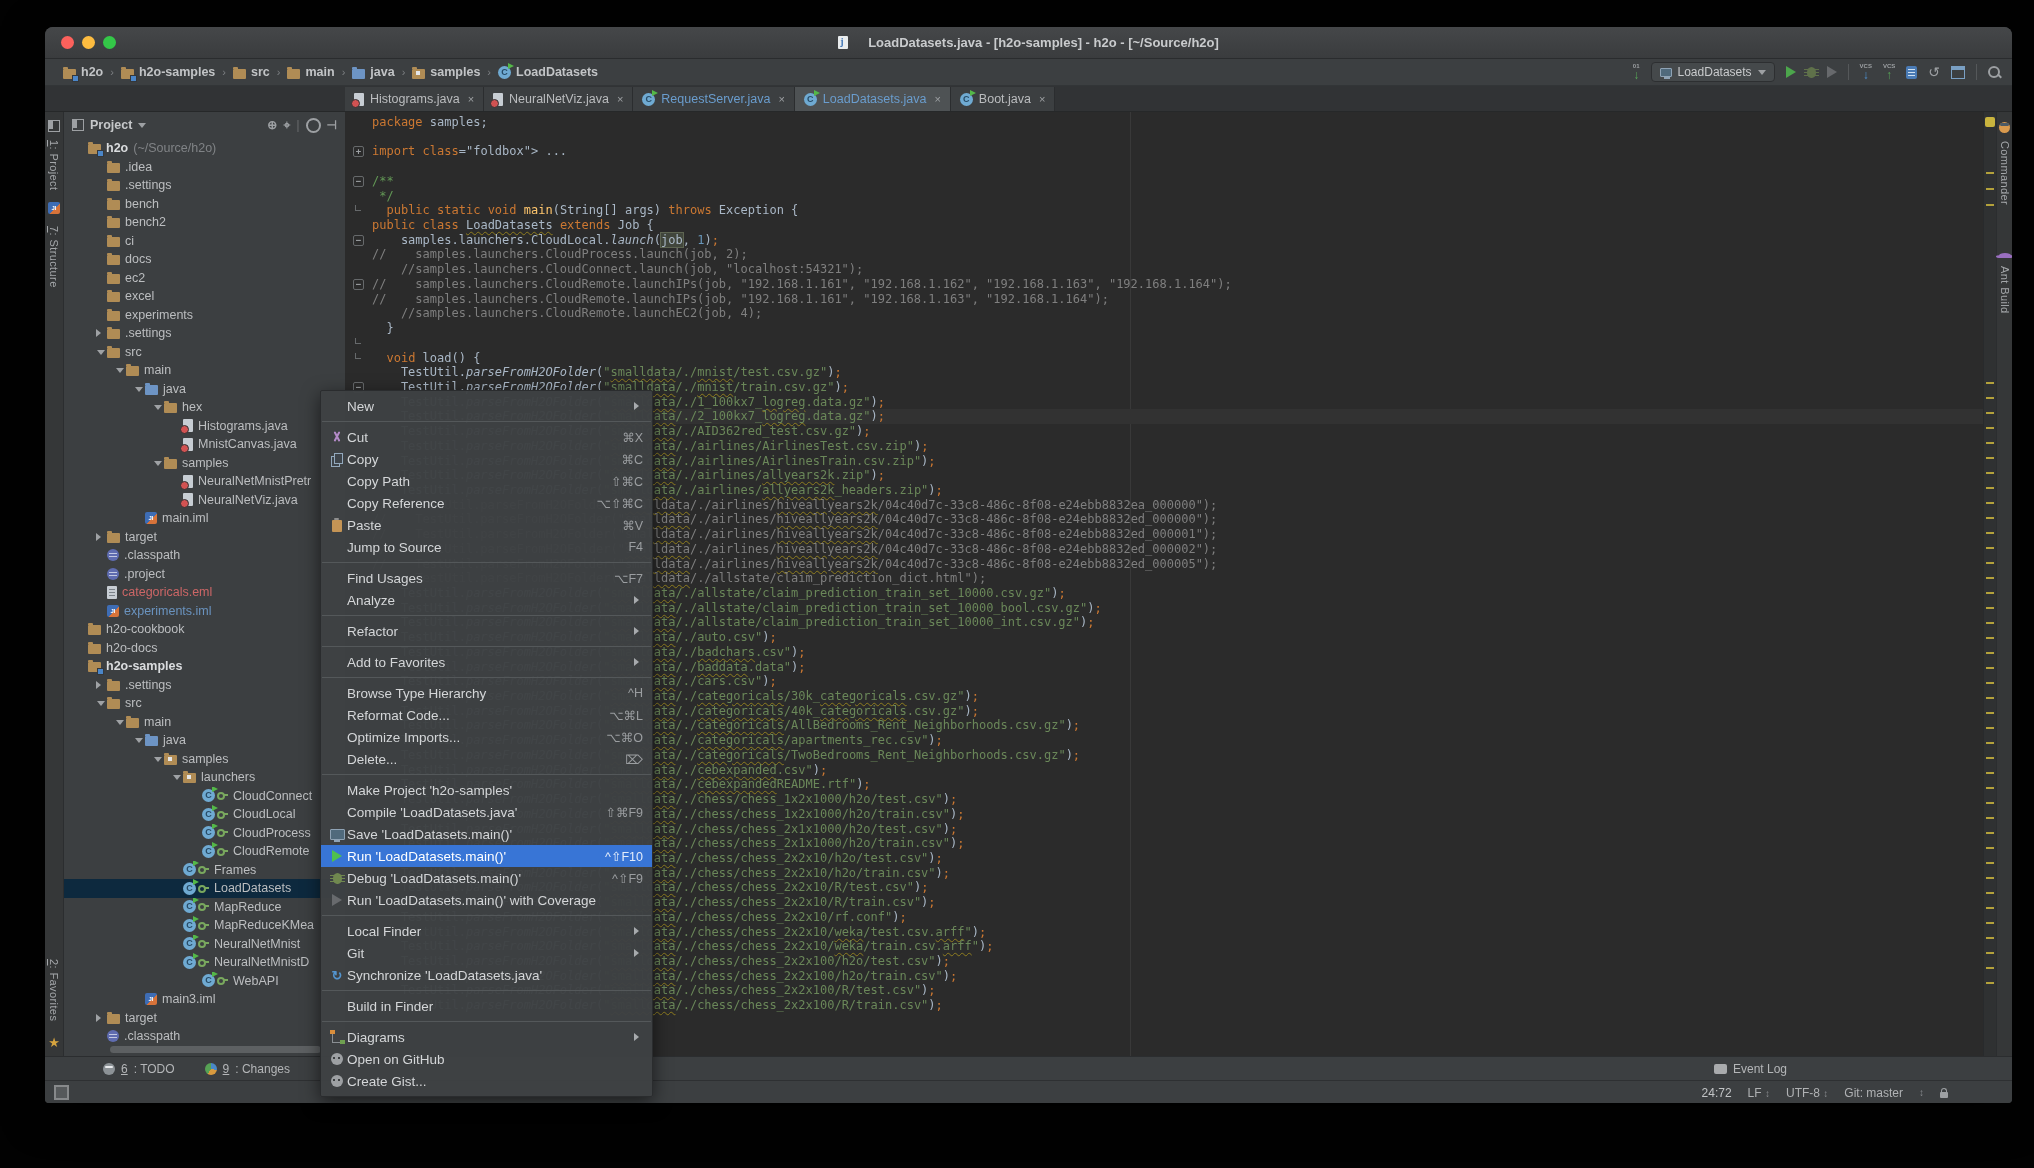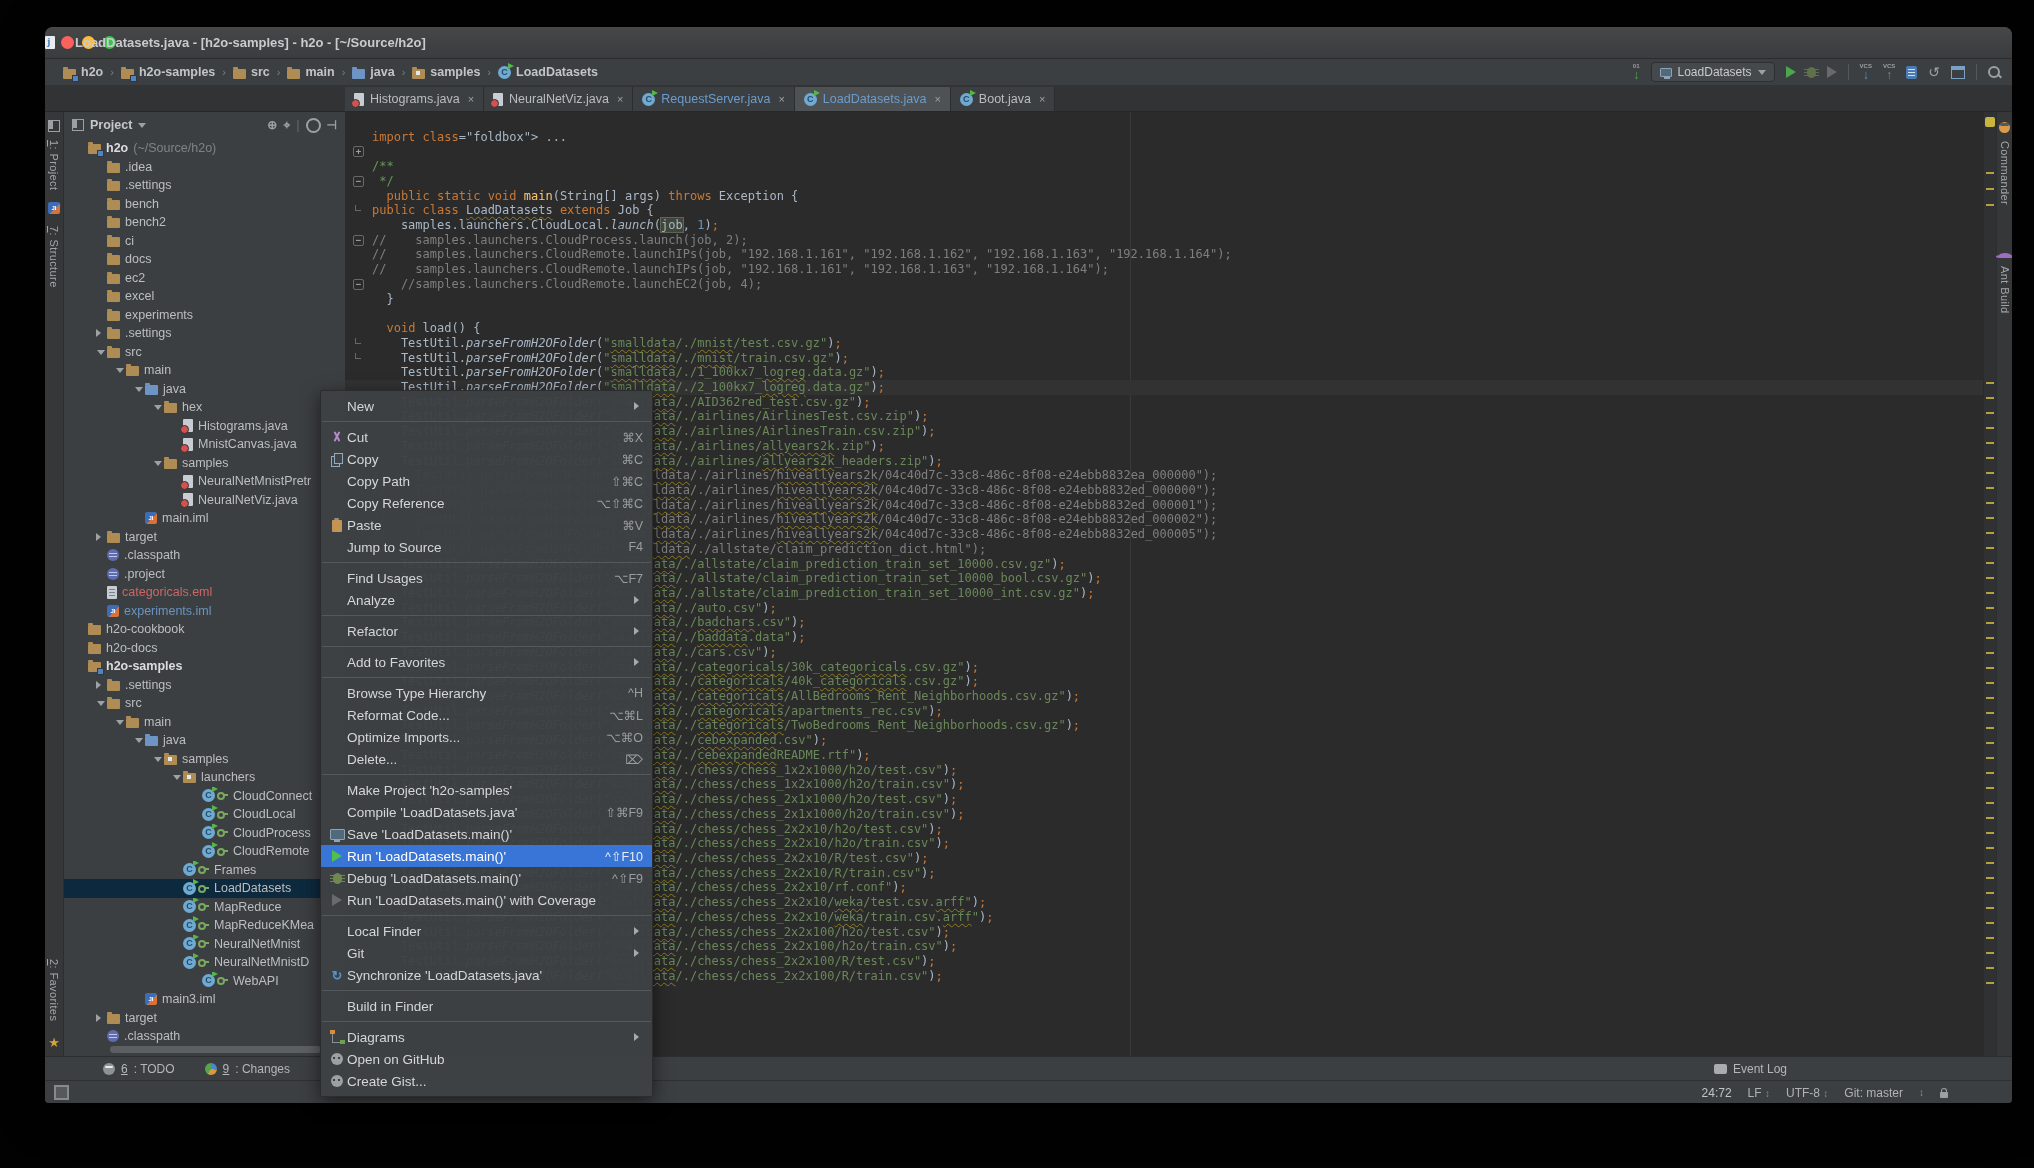--- a/index.html
+++ b/index.html
@@ -3,21 +3,21 @@
 <meta charset="utf-8">
 <style>
   html,body{margin:0;padding:0;background:#020202;width:2034px;height:1168px;position:relative;
     font-family:"Liberation Sans",sans-serif;-webkit-font-smoothing:antialiased;overflow:hidden}
   #win{position:absolute;left:45px;top:27px;width:1967px;height:1076px;background:#3c3f41;
     border-radius:8px 8px 4px 4px;overflow:hidden;box-shadow:0 10px 40px rgba(0,0,0,.8)}
   
   .titlebar{position:absolute;left:0;top:0;right:0;height:31px;background:linear-gradient(#454749,#3a3c3e);border-bottom:1px solid #2a2c2e}
   .lights{position:absolute;left:16px;top:9px;display:flex;gap:8px}
   .light{width:13px;height:13px;border-radius:50%}
-  .title{position:absolute;left:0;right:0;top:0;height:31px;display:flex;align-items:center;gap:20px;
+  .title{position:absolute;left:0;right:0;top:0;height:31px;display:flex;align-items:center;justify-content:center;gap:20px;
     font-size:13px;color:#c9cbcd;font-weight:bold}
   .i-java{display:inline-block;width:10px;height:13px;background:#e9ecee;border-radius:1px;position:relative}
   .i-java::after{content:"j";position:absolute;left:2px;top:-1px;color:#3f74b5;font:bold 10px/13px "Liberation Serif",serif}
   
   .crumbbar{position:absolute;left:0;top:32px;right:0;height:26px;display:flex;align-items:center;border-bottom:1px solid #323537}
   #crumbs{display:flex;align-items:center;padding-left:14px;gap:1px}
   .crumb{display:flex;align-items:center;gap:5px;font-size:12.5px;color:#c2c4c6;font-weight:bold;padding:0 4px}
   .csep{color:#7c7f82;font-size:11px;margin:0 2px}
   #toolbar{position:absolute;right:12px;top:0;height:26px;display:flex;align-items:center;gap:11px}
   .combo{display:flex;align-items:center;gap:6px;background:#45494b;border:1px solid #2d2f31;border-radius:4px;
@@ -648,29 +648,31 @@
           <span class="fm" style="top:34.44px">+</span>
           <span class="fm" style="top:63.88px">−</span>
           <span class="fe" style="top:93.32000000000001px"></span>
           <span class="fm" style="top:122.76px">−</span>
           <span class="fm" style="top:166.92000000000002px">−</span>
           <span class="fe" style="top:225.8px"></span>
           <span class="fe" style="top:240.52px"></span>
           <span class="fm" style="top:269.96000000000004px">−</span>
         </div>
       <div id="code">
+          <div class="cl"><span class="kw">package</span> samples;</div>
           <div class="cl"> </div>
           <div class="cl"><span class="kw">import</span> <span <span="" class="kw">class</span>="foldbox"&gt; ... </div>
           <div class="cl"> </div>
           <div class="cl"><span class="doc">/**</span></div>
           <div class="cl"><span class="doc"> */</span></div>
           <div class="cl">  <span class="kw">public</span> <span class="kw">static</span> <span class="kw">void</span> <span class="mth">main</span>(String[] args) <span class="kw">throws</span> Exception {</div>
           <div class="cl"><span class="kw">public</span> <span class="kw">class</span> <span class="wavy">LoadDatasets</span> <span class="kw">extends</span> Job {</div>
           <div class="cl">    samples.launchers.CloudLocal.<i>launch</i>(<span class="idbox">job</span>, <span class="num">1</span>)<span class="semi">;</span></div>
           <div class="cl"><span class="cmt">//    samples.launchers.CloudProcess.launch(job, 2);</span></div>
+          <div class="cl"><span class="cmt">    //samples.launchers.CloudConnect.launch(job, "localhost:54321");</span></div>
           <div class="cl"><span class="cmt">//    samples.launchers.CloudRemote.launchIPs(job, "192.168.1.161", "192.168.1.162", "192.168.1.163", "192.168.1.164");</span></div>
           <div class="cl"><span class="cmt">//    samples.launchers.CloudRemote.launchIPs(job, "192.168.1.161", "192.168.1.163", "192.168.1.164");</span></div>
           <div class="cl"><span class="cmt">    //samples.launchers.CloudRemote.launchEC2(job, 4);</span></div>
           <div class="cl">  }</div>
           <div class="cl"> </div>
           <div class="cl">  <span class="kw">void</span> load() {</div>
           <div class="cl">    TestUtil.<i>parseFromH2OFolder</i>(<span class="str">"<span class="wavy">smalldata</span>/./<span class="wavy">mnist</span>/test.csv.gz"</span>)<span class="semi">;</span></div>
           <div class="cl">    TestUtil.<i>parseFromH2OFolder</i>(<span class="str">"<span class="wavy">smalldata</span>/./<span class="wavy">mnist</span>/train.csv.gz"</span>)<span class="semi">;</span></div>
           <div class="cl">    TestUtil.<i>parseFromH2OFolder</i>(<span class="str">"<span class="wavy">smalldata</span>/./1_100kx7_<span class="wavy">logreg</span>.data.gz"</span>)<span class="semi">;</span></div>
           <div class="cl cur">    TestUtil.<i>parseFromH2OFolder</i>(<span class="str">"<span class="wavy">smalldata</span>/./2_100kx7_<span class="wavy">logreg</span>.data.gz"</span>)<span class="semi">;</span></div>

